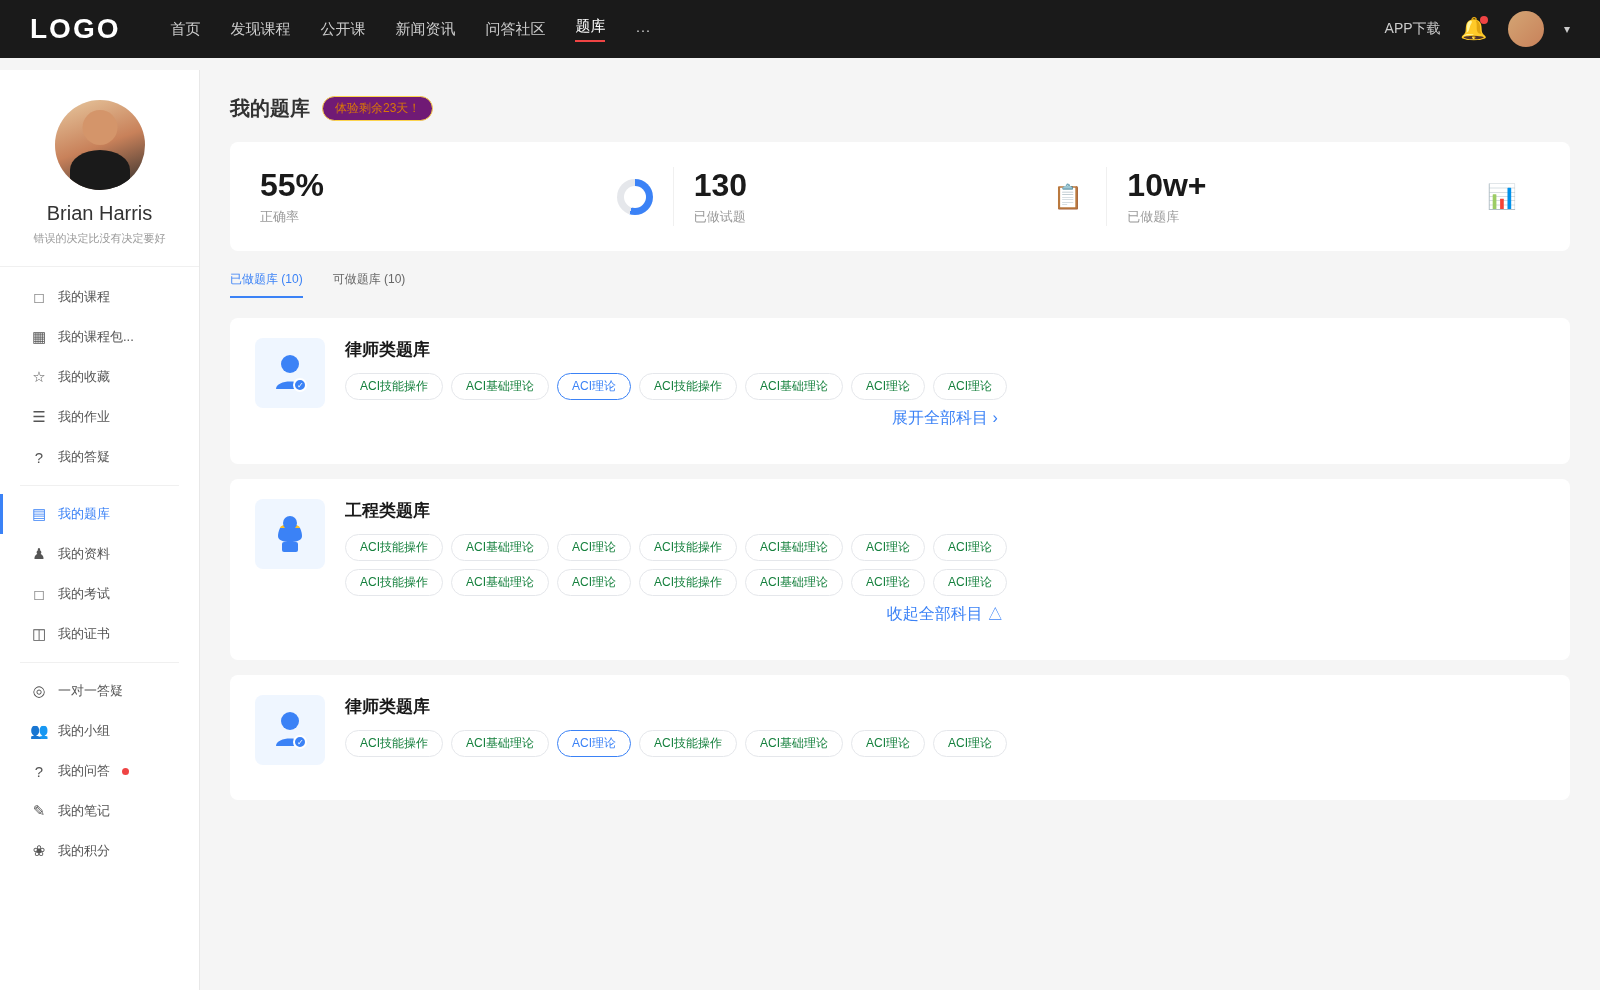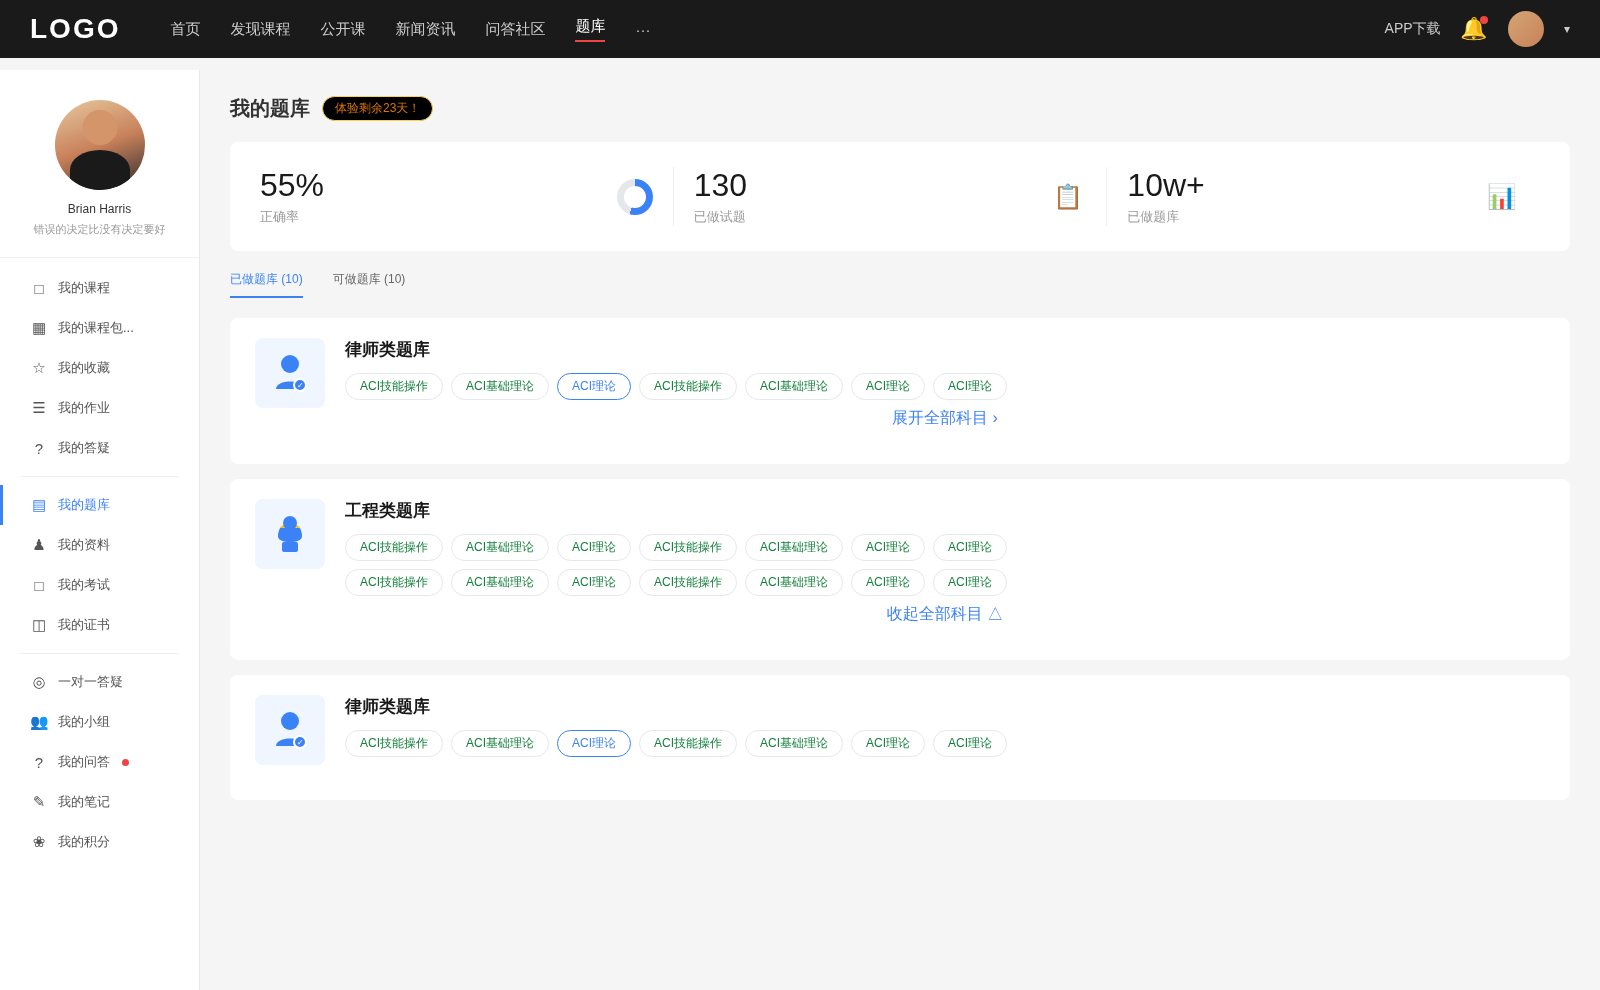--- a/index.html
+++ b/index.html
@@ -130,21 +130,21 @@
     .sidebar-avatar-inner::after {
       content: '';
       position: absolute;
       bottom: 0; left: 50%;
       transform: translateX(-50%);
       width: 60px; height: 40px;
       border-radius: 50% 50% 0 0;
       background: #1a1a1a;
     }
     .sidebar-name {
-      font-size: 12px;
+      font-size: 20px;
       font-weight: 500;
       color: #333;
       margin-bottom: 6px;
     }
     .sidebar-motto {
       font-size: 11px;
       color: #999;
       text-align: left;
     }
     .sidebar-menu {
@@ -202,21 +202,21 @@
       align-items: center;
       gap: 12px;
       margin-bottom: 20px;
     }
     .page-title {
       font-size: 20px;
       font-weight: 600;
       color: #333;
     }
     .trial-badge {
-      background: #000000;
+      background: #701a75;
       color: #d97706;
       border: 1px solid #fcd34d;
       border-radius: 20px;
       padding: 3px 12px;
       font-size: 12px;
     }
 
     
     .stats-section {
       background: #fff;
@@ -232,21 +232,21 @@
       align-items: center;
       gap: 15px;
       padding: 0 20px;
       border-right: 1px solid #f0f0f0;
     }
     .stat-item:first-child { padding-left: 0; }
     .stat-item:last-child { border-right: none; }
     .stat-value-group { flex: 1; }
     .stat-value {
       font-size: 32px;
-      font-weight: 400;
+      font-weight: 700;
       color: #1a1a1a;
     }
     .stat-label {
       font-size: 13px;
       color: #999;
       margin-top: 4px;
     }
     .stat-icon {
       width: 36px; height: 36px;
       display: flex;

